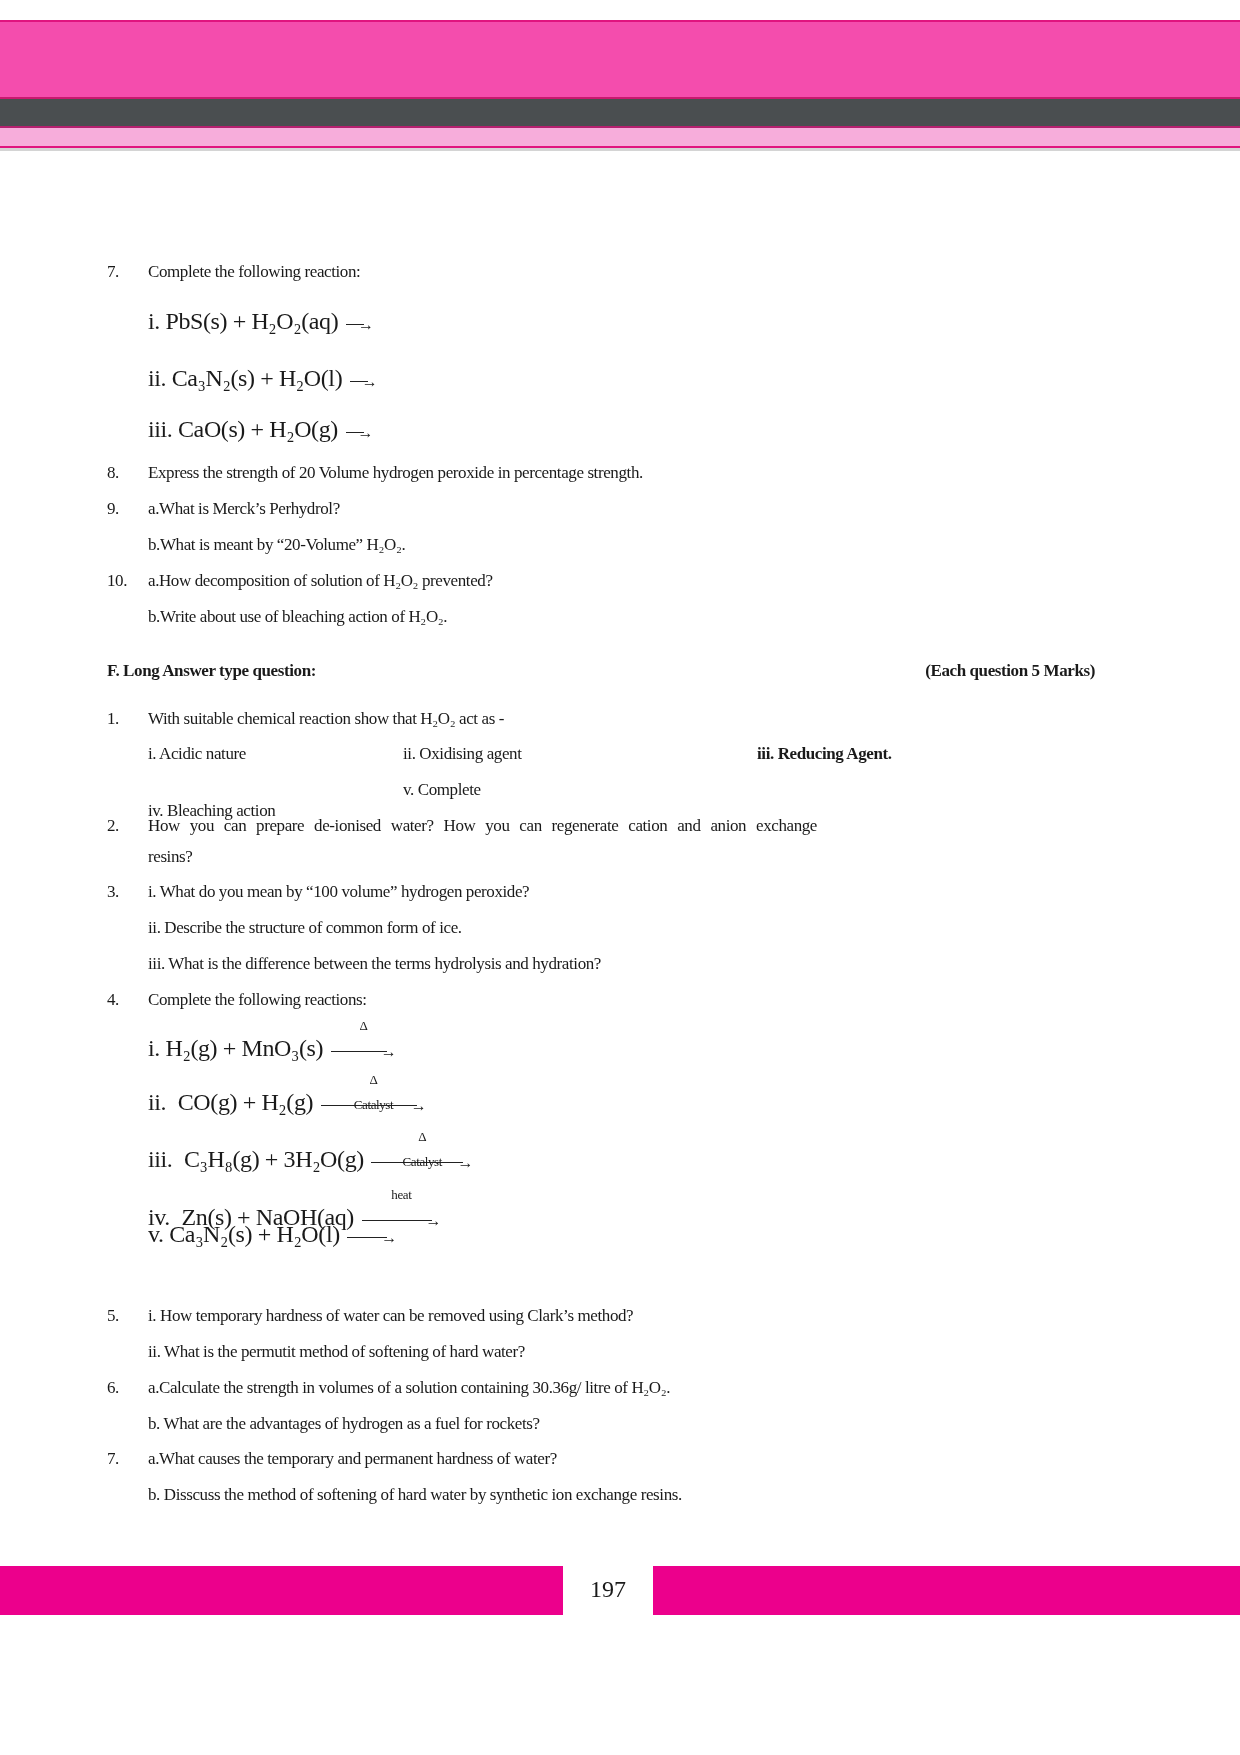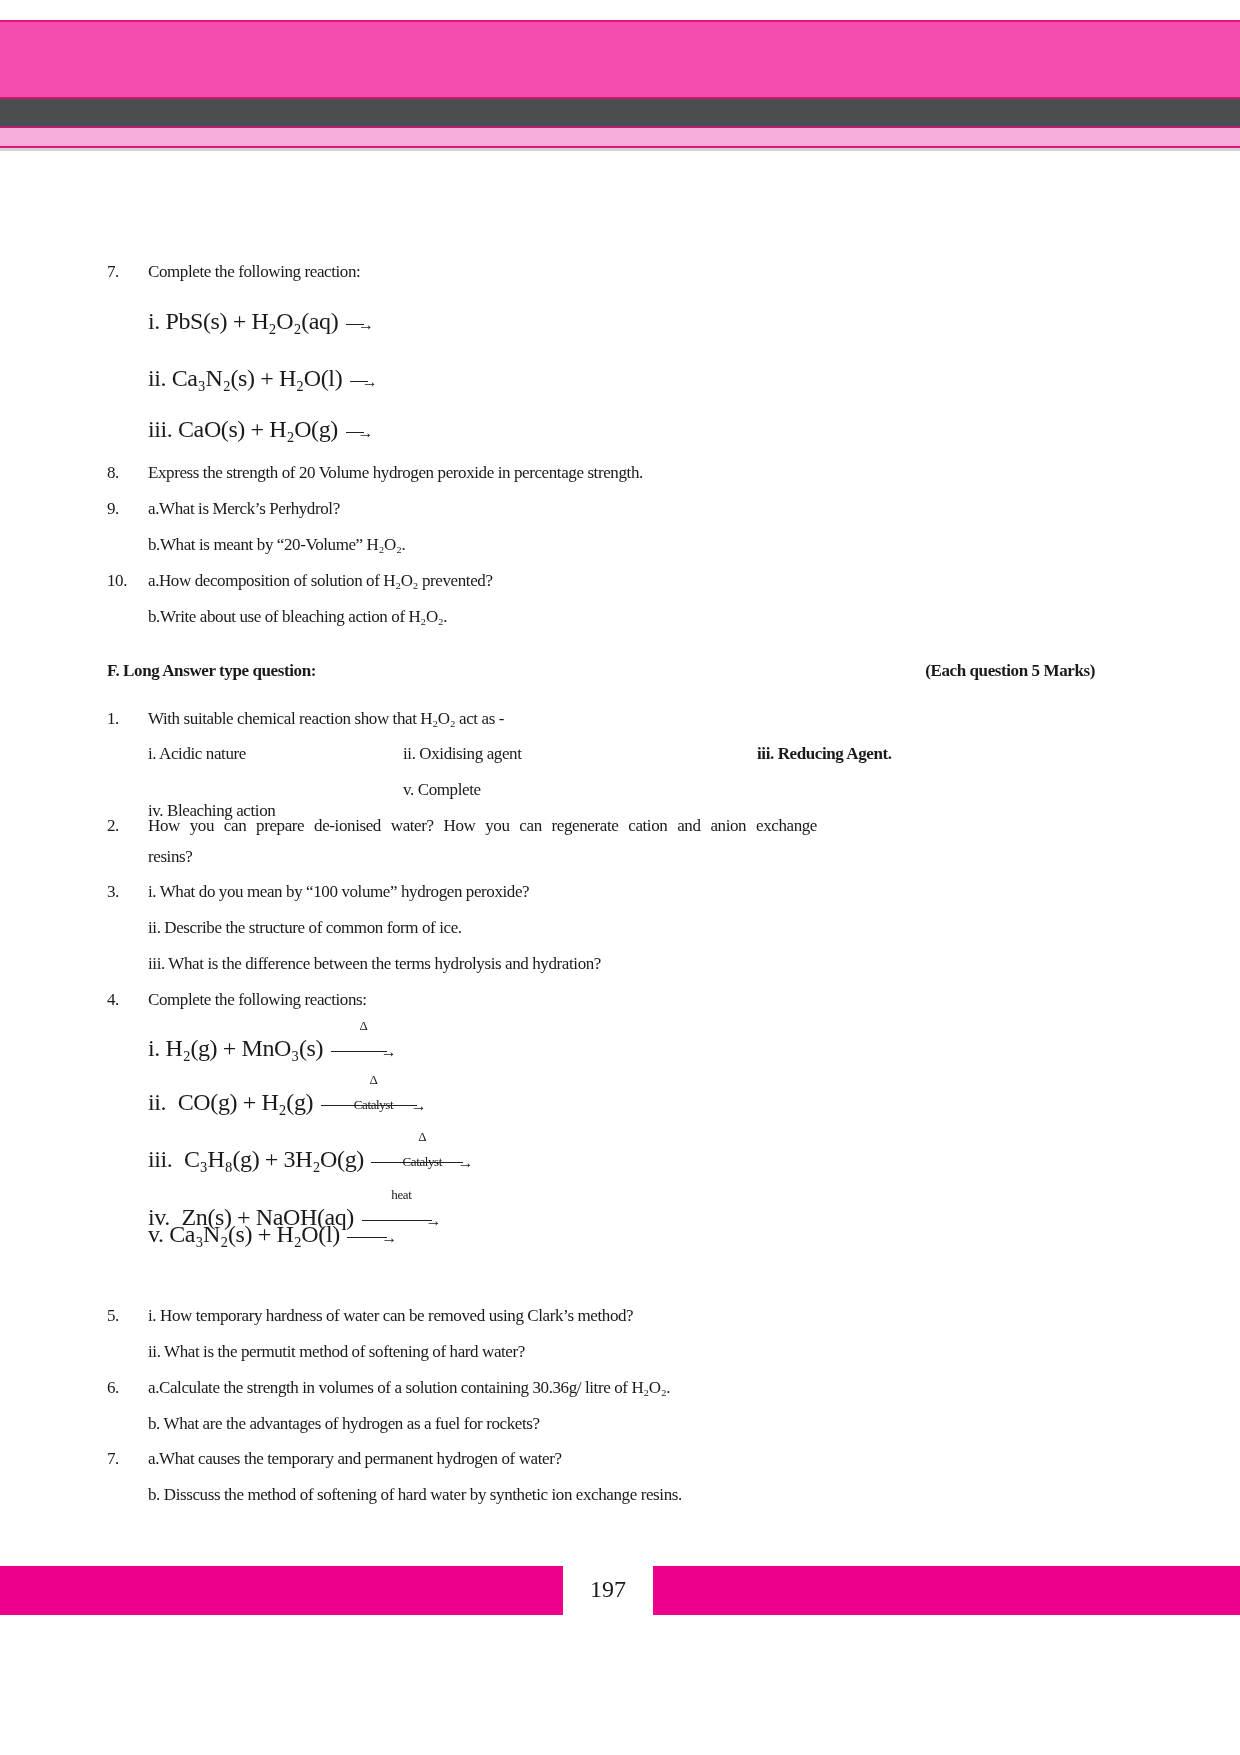--- a/index.html
+++ b/index.html
@@ -160,21 +160,21 @@
   <div class="line" style="top:1374px;">
     <span class="num">6.</span>
     <span class="txt">a.Calculate the strength in volumes of a solution containing 30.36g/ litre of H₂O₂.</span>
   </div>
   <div class="line" style="top:1410px;">
     <span class="txt">b. What are the advantages of hydrogen as a fuel for rockets?</span>
   </div>
 
   <div class="line" style="top:1445px;">
     <span class="num">7.</span>
-    <span class="txt">a.What causes the temporary and permanent hydrogen of water?</span>
+    <span class="txt">a.What causes the temporary and permanent hardness of water?</span>
   </div>
   <div class="line" style="top:1481px;">
     <span class="txt">b. Disscuss the method of softening of hard water by synthetic ion exchange resins.</span>
   </div>
 </div>
 
 <div class="ftr-left"></div>
 <div class="ftr-right"></div>
 <div class="page-num">197</div>
 

